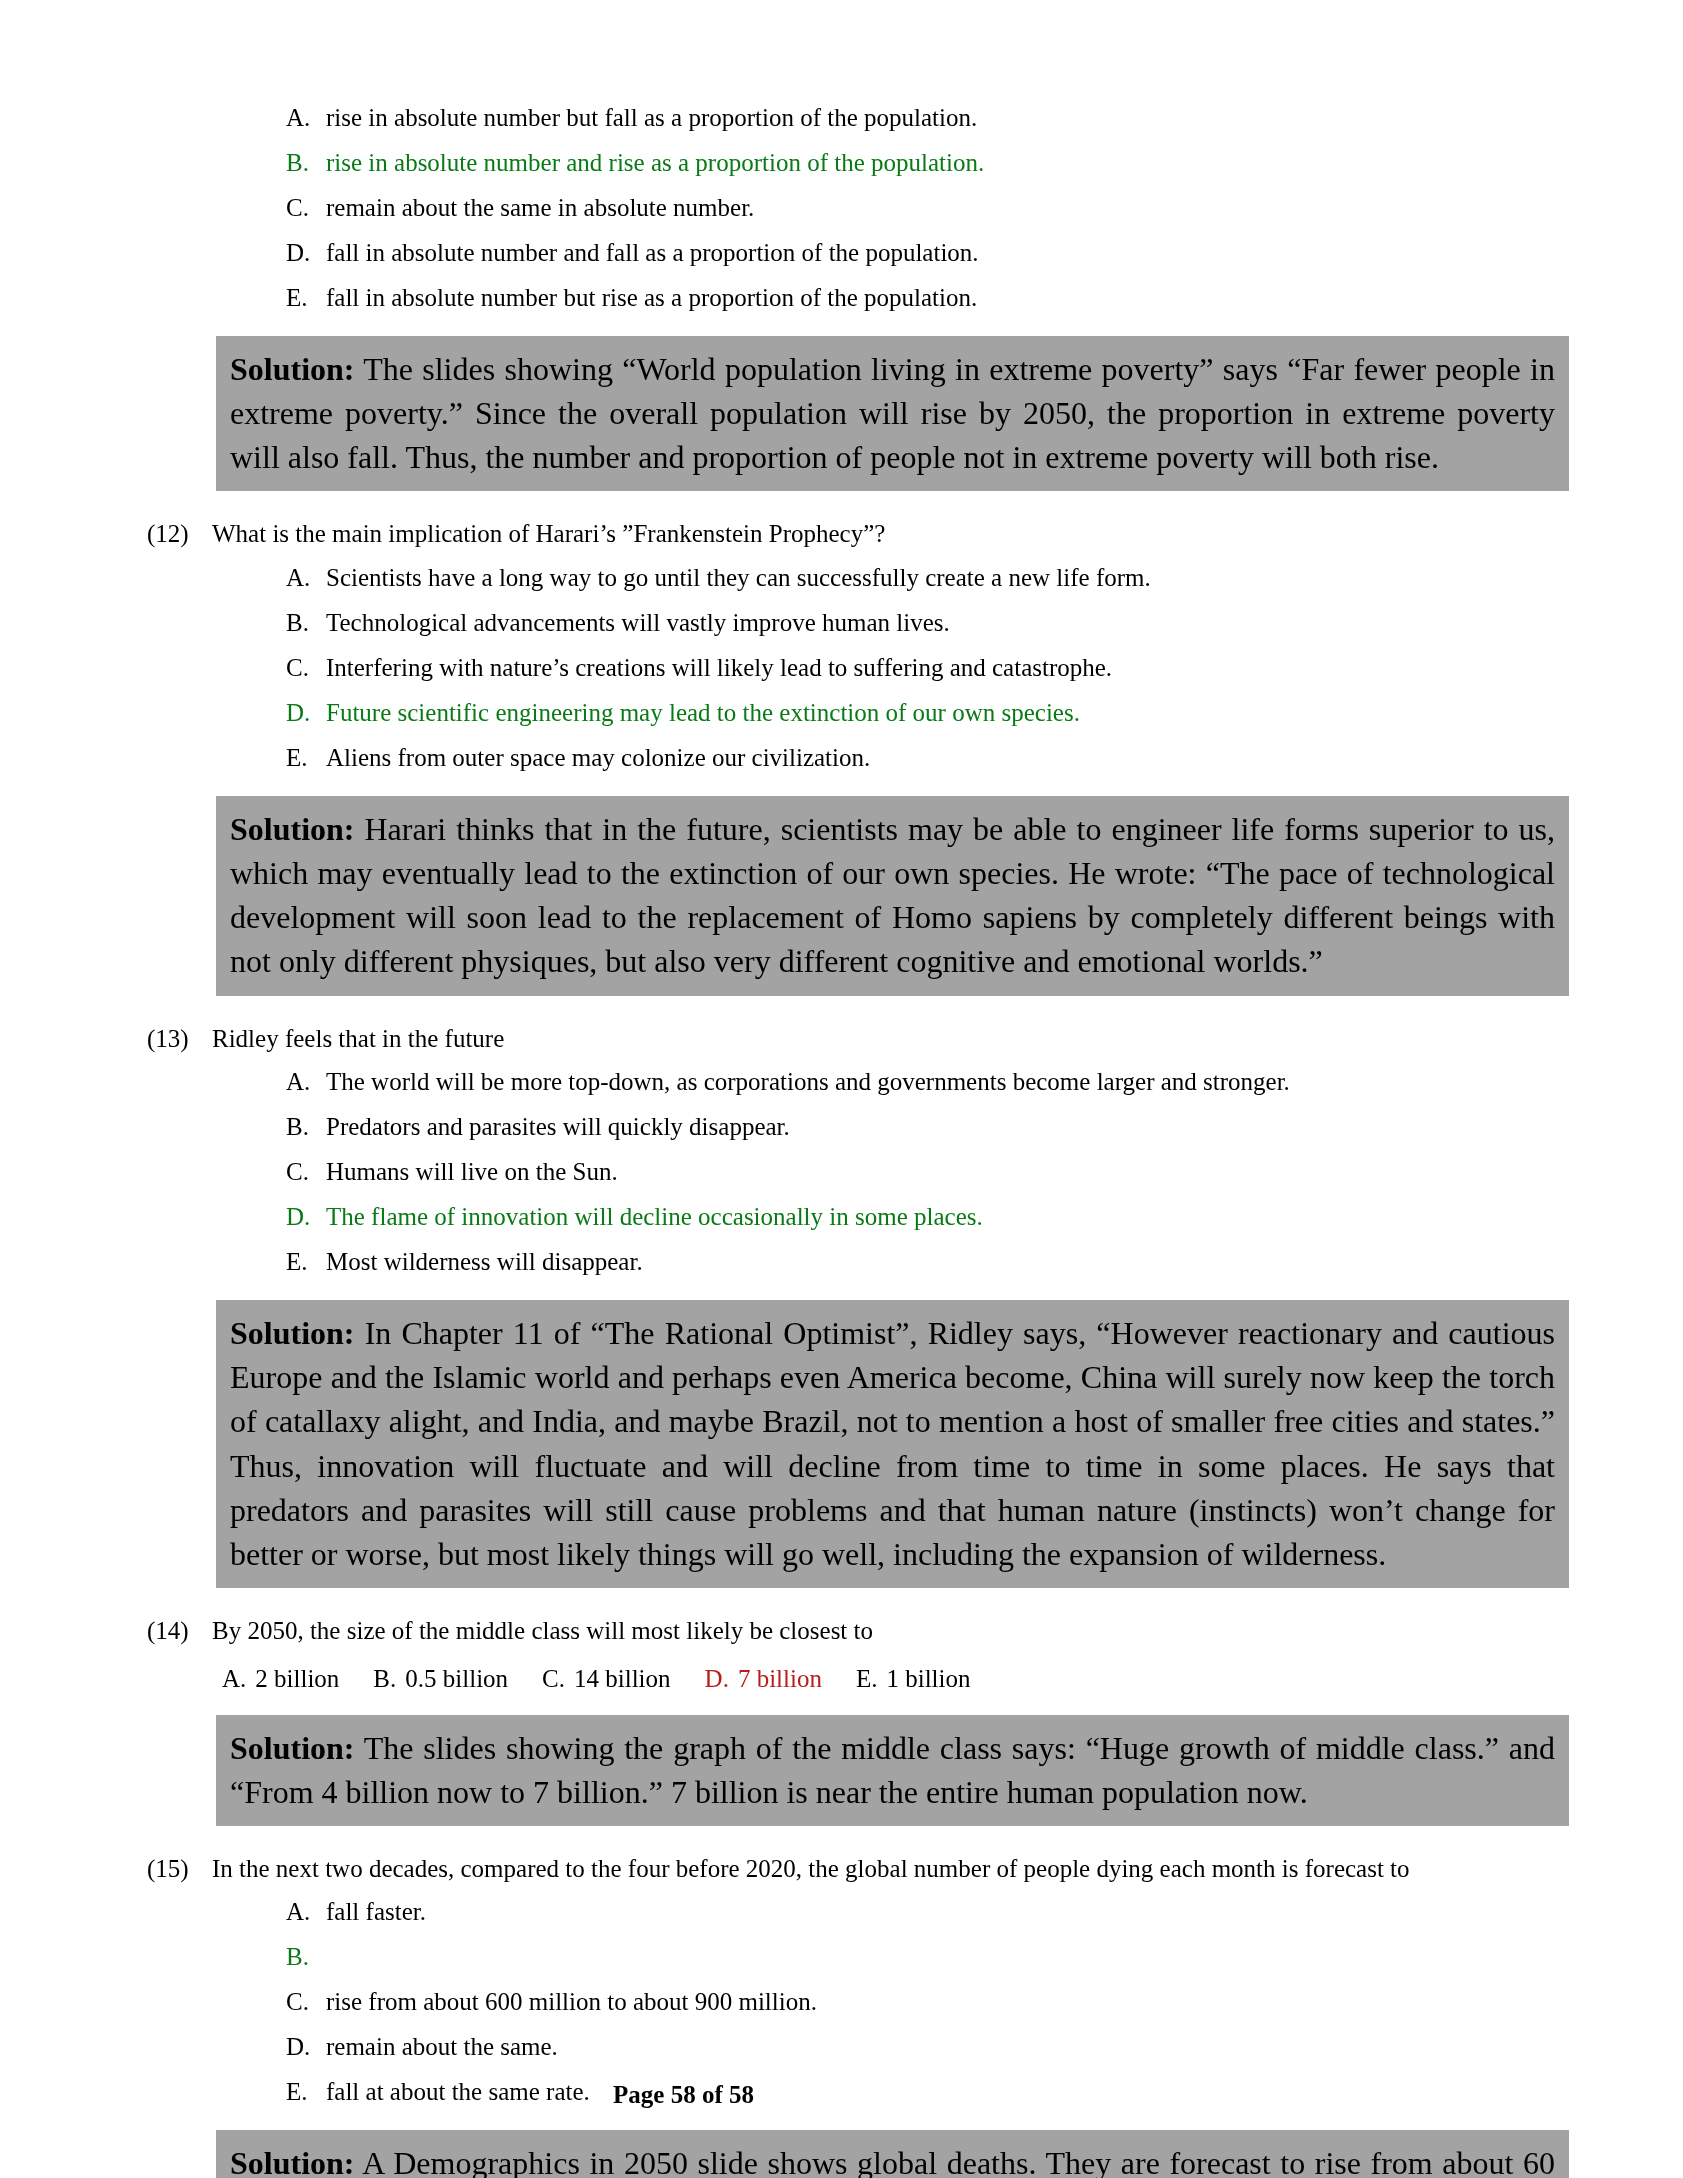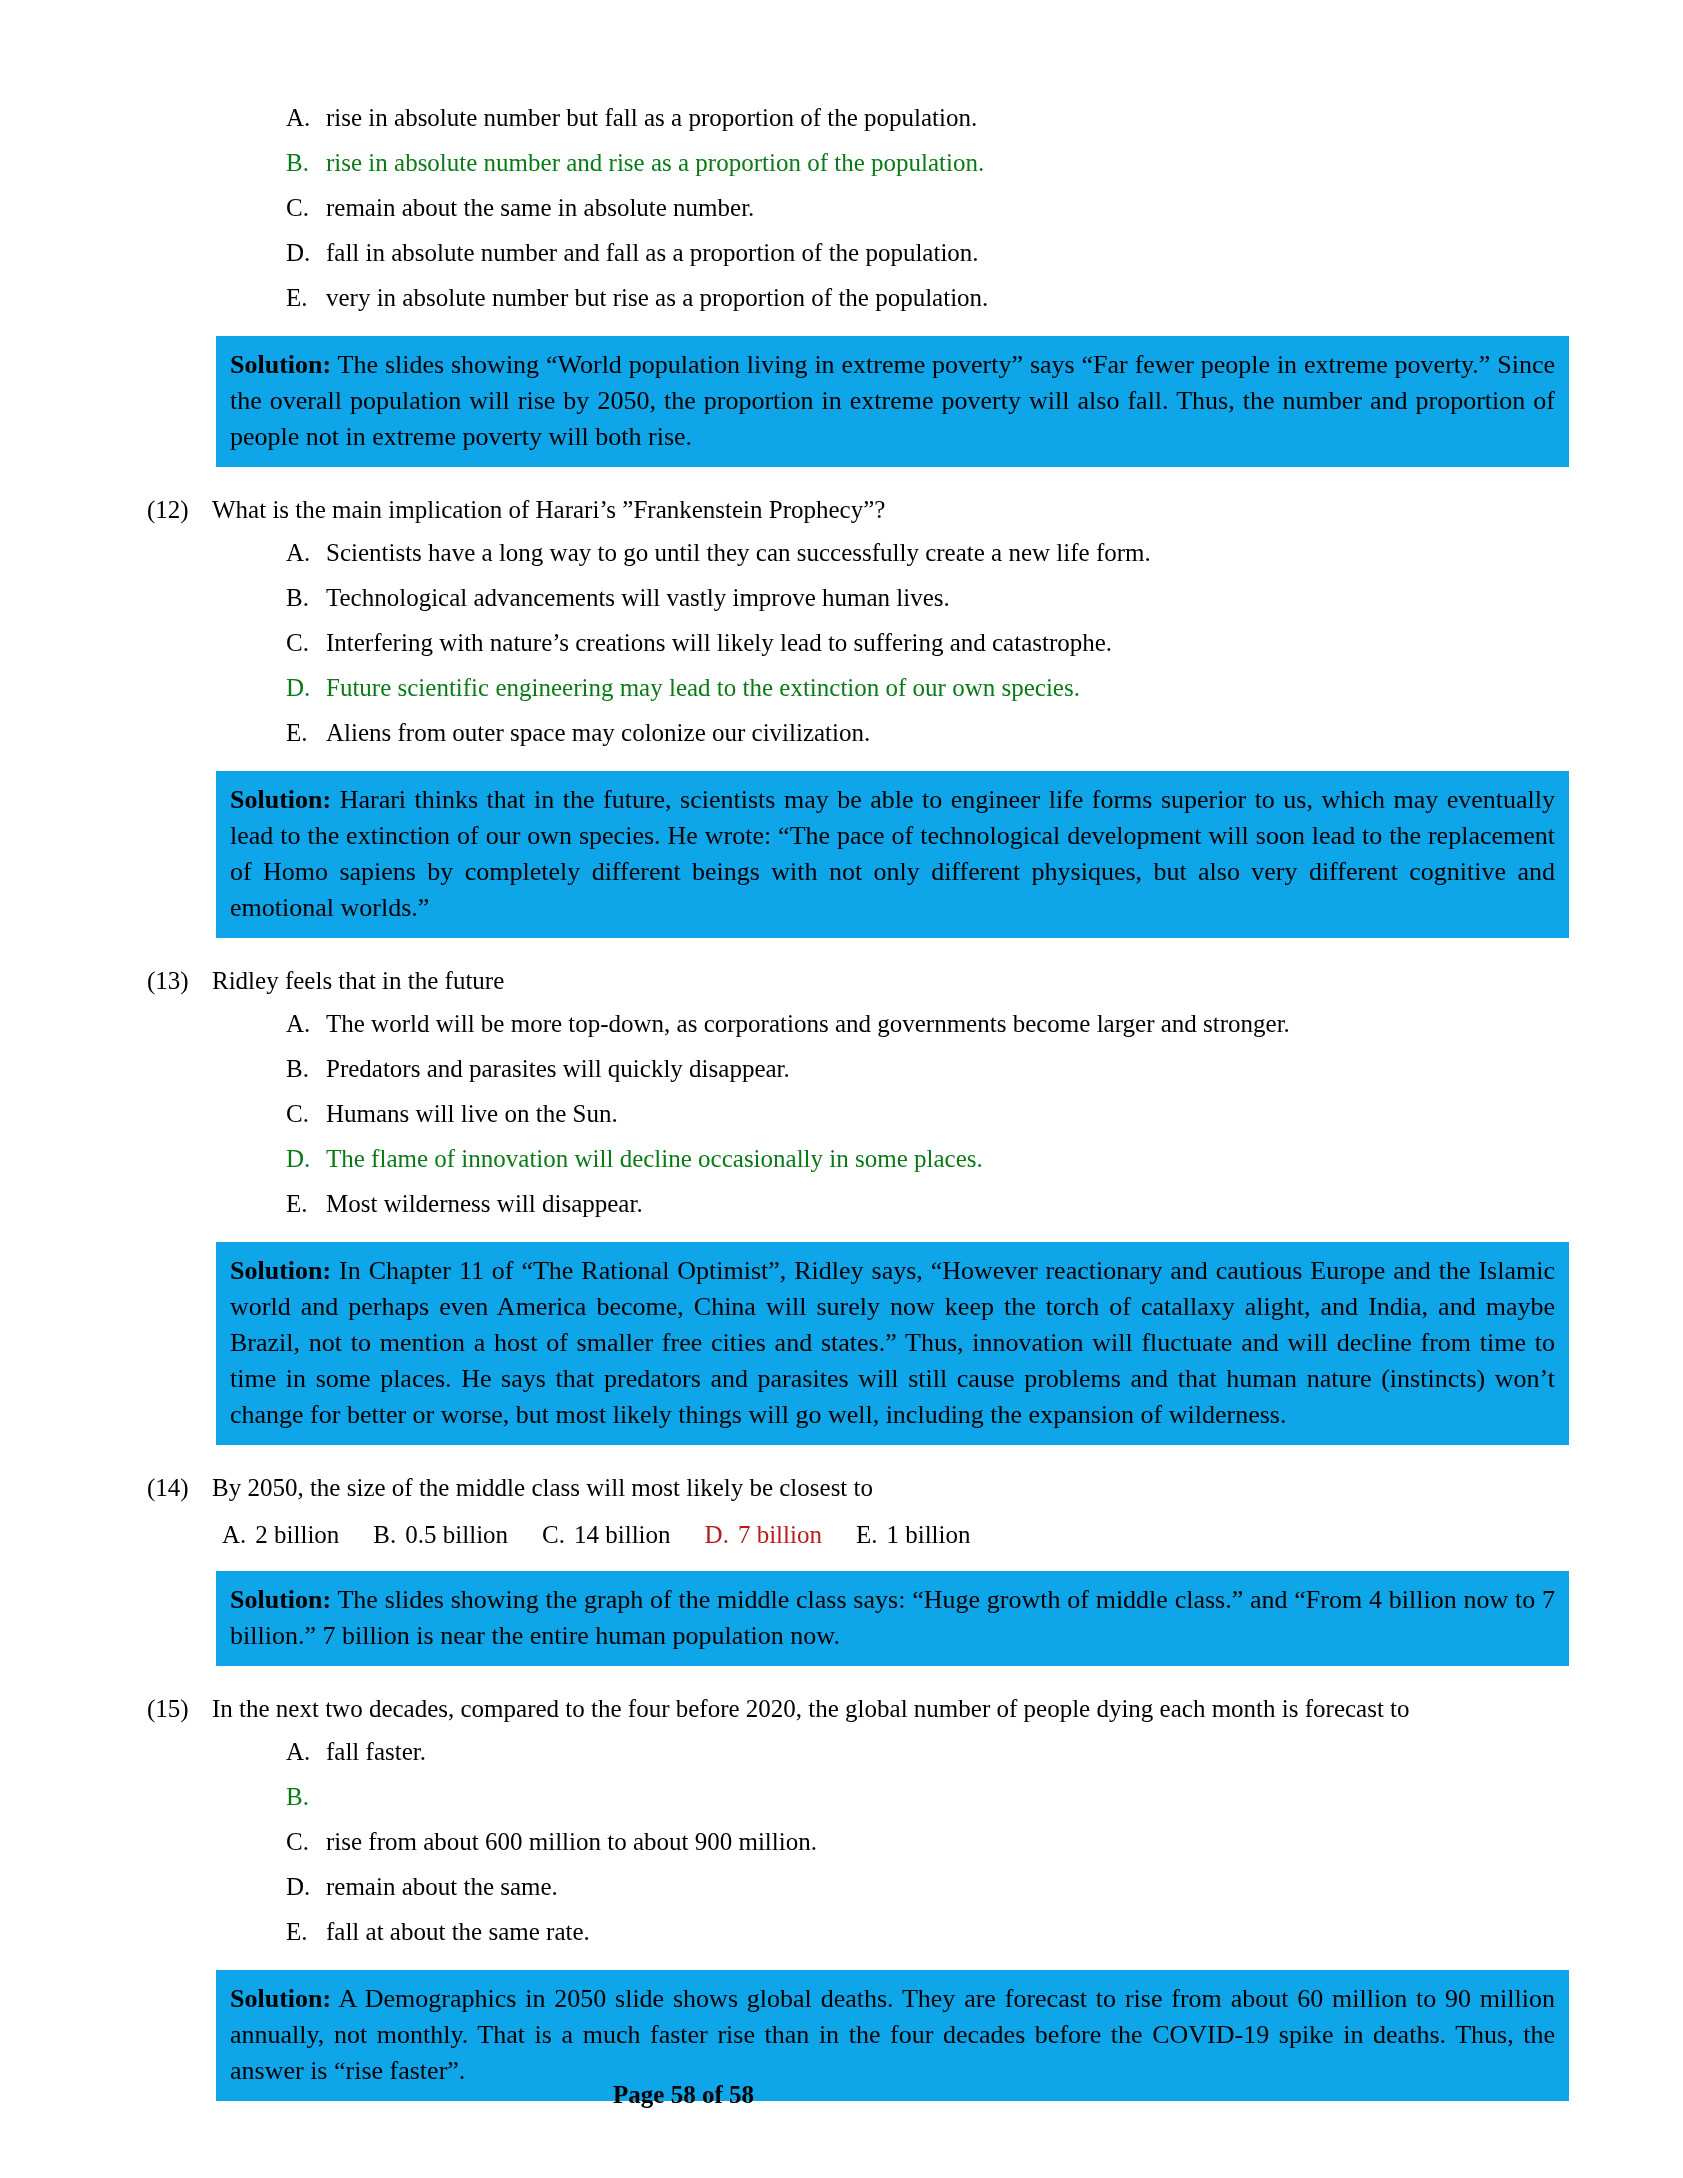--- a/index.html
+++ b/index.html
@@ -99,27 +99,27 @@
   }
   .inline-opt .opt-letter-inline {
     margin-right: 9px;
   }
   .inline-opt.correct {
     color: #b91c1c;
   }
 
   
   .solution {
-    background: #0ea5e9;
+    background: #a3a3a3;
     margin-left: 69px;
     margin-right: 4px;
     width: 1353px;
     box-sizing: border-box;
     padding: 11px 14px 12px 14px;
-    font-size: 26px;
+    font-size: 32px;
     line-height: 1.38;
     text-align: justify;
     text-justify: inter-word;
     margin-top: 16px;
     margin-bottom: 14px;
   }
   .solution .sol-label {
     font-weight: bold;
   }
   .solution .sol-body {
@@ -162,21 +162,21 @@
           <span class="opt-text">remain about the same in absolute number.</span>
         </div>
 
         <div class="opt">
           <span class="opt-letter">D.</span>
           <span class="opt-text">fall in absolute number and fall as a proportion of the population.</span>
         </div>
 
         <div class="opt">
           <span class="opt-letter">E.</span>
-          <span class="opt-text">very in absolute number but rise as a proportion of the population.</span>
+          <span class="opt-text">fall in absolute number but rise as a proportion of the population.</span>
         </div>
 
       </div>
 
       <div class="solution">
         <span class="sol-label">Solution:</span>
         <span class="sol-body">The slides showing “World population living in extreme poverty” says “Far fewer people in extreme poverty.” Since the overall population will rise by 2050, the proportion in extreme poverty will also fall. Thus, the number and proportion of people not in extreme poverty will both rise.</span>
       </div>
     </div>
 

